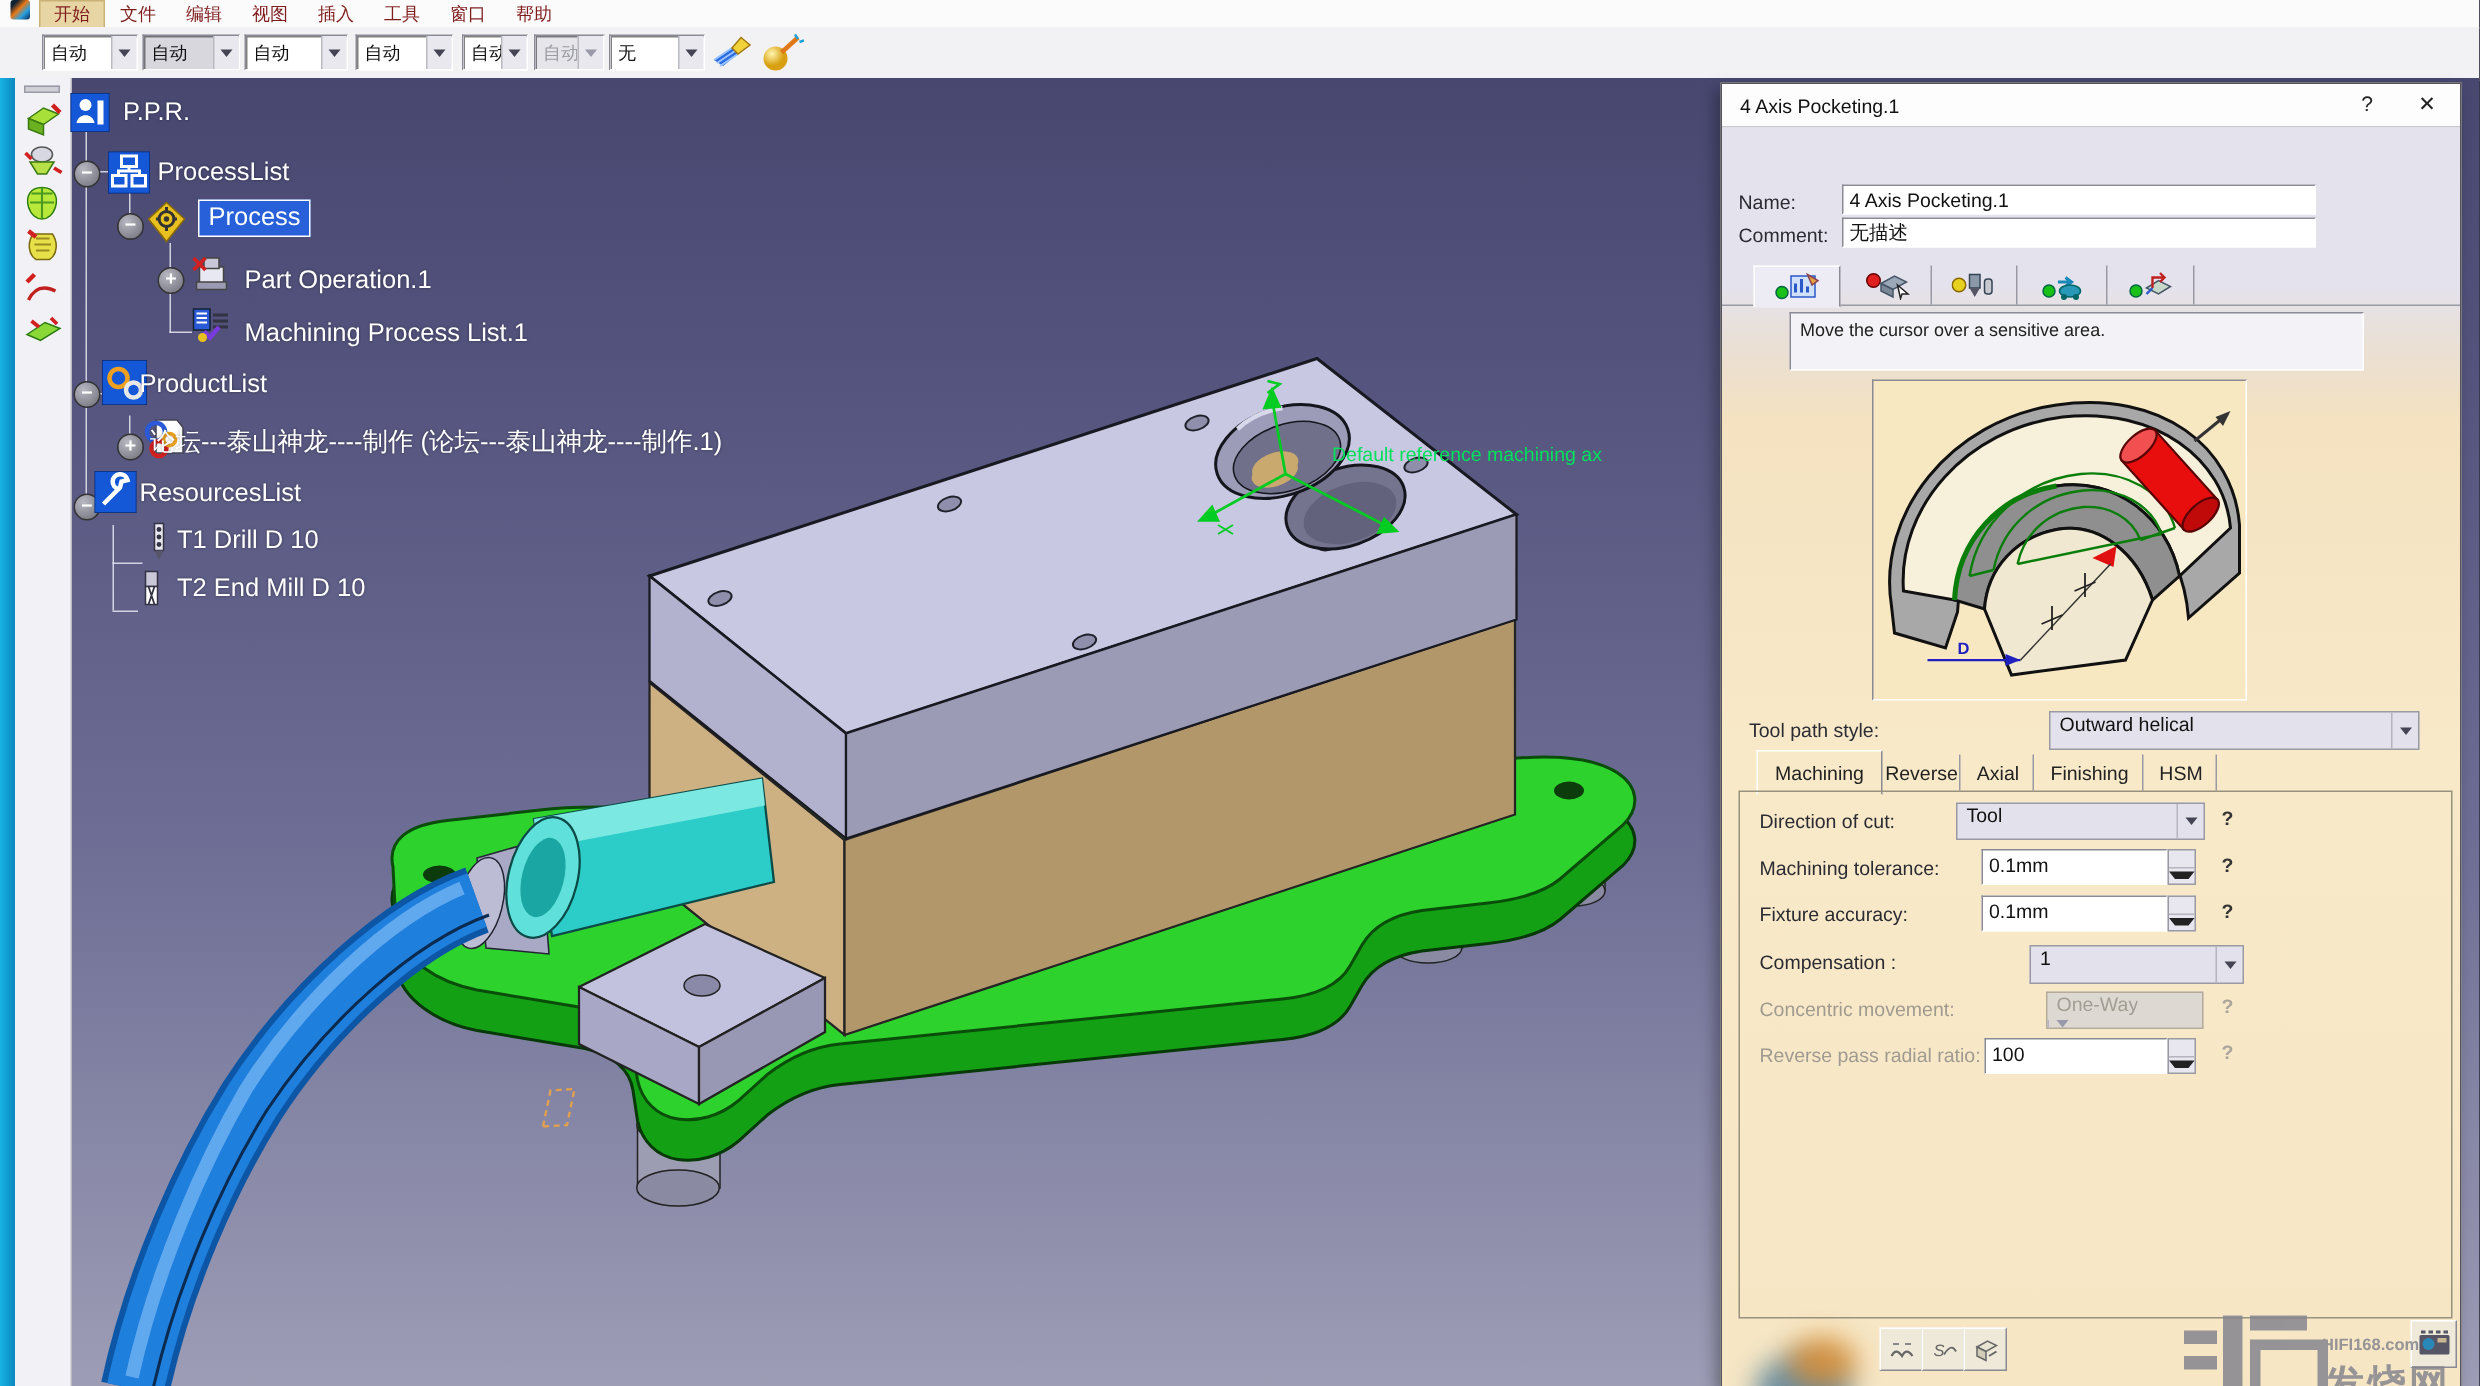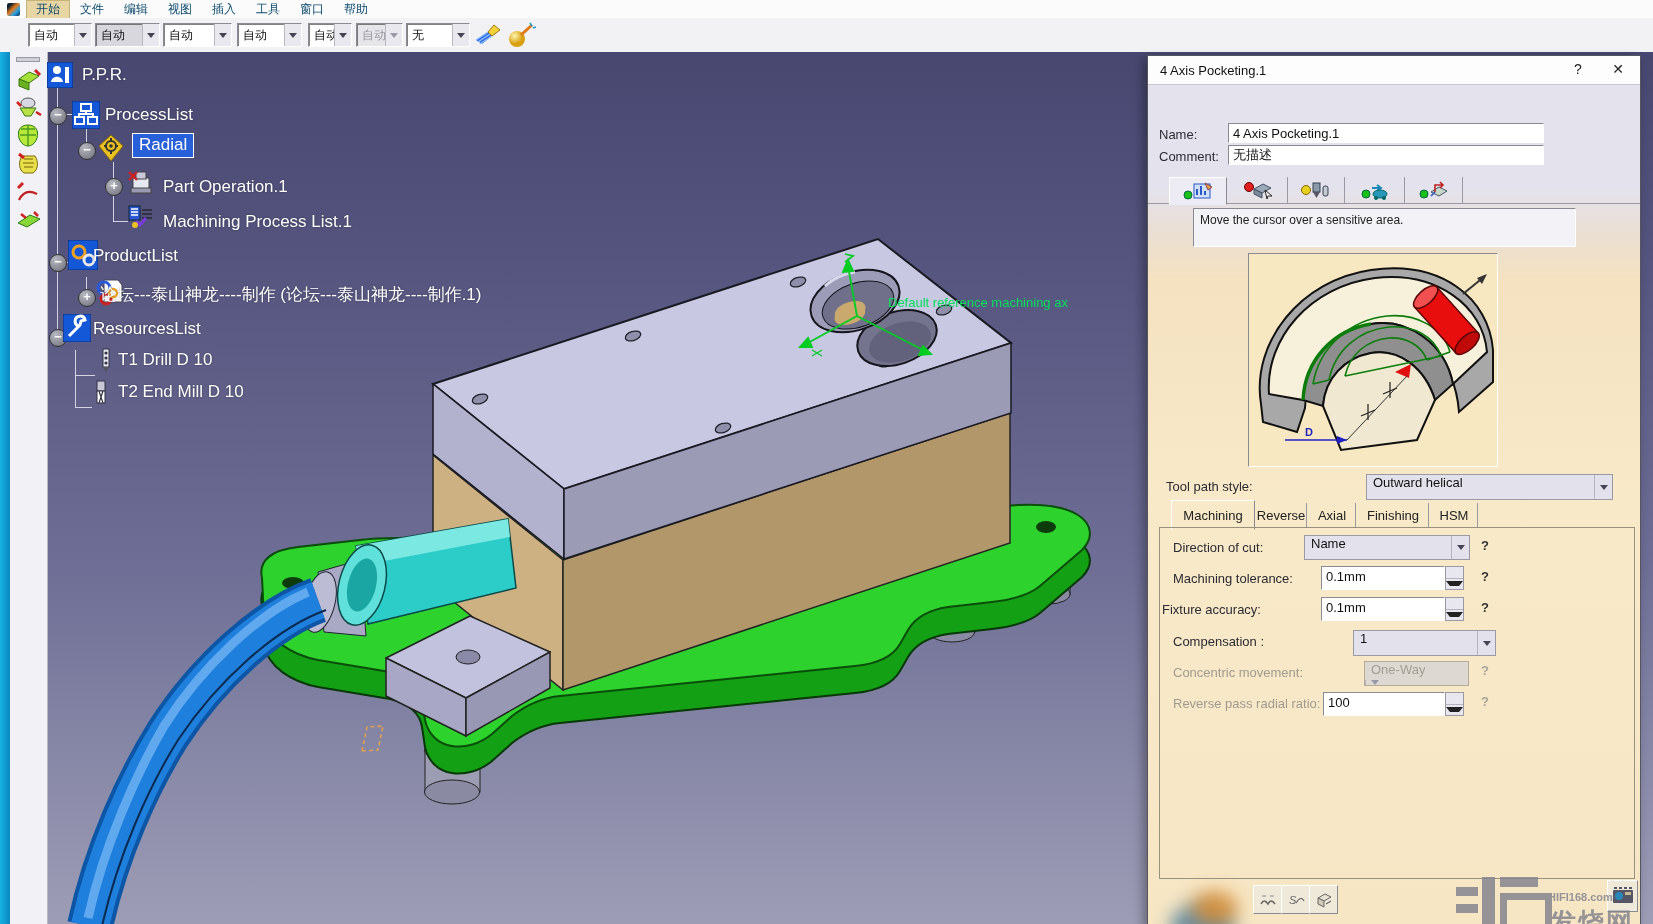--- a/index.html
+++ b/index.html
@@ -2,21 +2,21 @@
 <html><head>
 <meta charset="utf-8">
 <style>
   html,body{margin:0;padding:0;background:#222;}
   #screen{position:relative;width:1653px;height:924px;overflow:hidden;
     font-family:"Liberation Sans","DejaVu Sans",sans-serif;background:#50507a;}
   .abs{position:absolute;}
 
   
   #menubar{left:0;top:0;width:1653px;height:18px;background:#fbfbfb;border-bottom:1px solid #d9d9d9;
-    display:flex;align-items:center;font-size:12px;color:#0c4a6e;}
+    display:flex;align-items:flex-start;font-size:12px;color:#7f1d1d;}
   .appicon{width:13px;height:13px;margin:0 6px 0 7px;border-radius:2px;
     background:linear-gradient(135deg,#123 20%,#e67817 45%,#2aa0e0 70%,#0a2a55);}
   .menu-item{padding:1px 10px;white-space:nowrap;cursor:default;}
   .menu-item.hl{background:#e8d5a4;border:1px solid #c9b276;padding:0 9px;}
   #toolbar{left:0;top:18px;width:1653px;height:34px;background:#f2f1f4;border-bottom:2px solid #f97316;}
   .combo{position:absolute;top:5px;height:22px;background:#fff;border:1px solid;
     border-color:#8a8a95 #fff #fff #8a8a95;box-shadow:inset 1px 1px 0 #444a;
     font-size:12px;color:#111;display:flex;align-items:center;}
   .combo .cv{flex:1;padding-left:5px;white-space:nowrap;overflow:hidden;}
   .combo .cbtn{width:16px;height:100%;background:#e9e8ee;border-left:1px solid #b9b9c2;
@@ -327,21 +327,21 @@
       </svg>
       <div class="tlabel" style="left:105px;top:53px">ProcessList</div>
 
       <div class="exp" style="left:78px;top:90px">−</div>
       <svg class="ticon" style="left:98px;top:82px" width="26" height="28">
         <polygon points="13,1 25,12 13,27 1,12" fill="#e8c020" stroke="#8a6a08"></polygon>
         <circle cx="13" cy="12" r="5" fill="none" stroke="#333" stroke-width="2"></circle>
         <circle cx="13" cy="12" r="1.8" fill="#333"></circle>
         <path d="M13,4 V7 M13,17 V20 M6,12 H9 M17,12 H20" stroke="#333" stroke-width="2"></path>
       </svg>
-      <div class="sel-node" style="left:132px;top:81px">Radial</div>
+      <div class="sel-node" style="left:132px;top:81px">Process</div>
 
       <div class="exp" style="left:105px;top:126px">+</div>
       <svg class="ticon" style="left:127px;top:116px" width="28" height="28">
         <rect x="6" y="10" width="16" height="12" fill="#e8e8f2" stroke="#444"></rect>
         <rect x="9" y="4" width="10" height="7" fill="#c8c8d8" stroke="#444"></rect>
         <rect x="4" y="20" width="20" height="5" fill="#9a9ab2" stroke="#444"></rect>
         <path d="M2,4 l8,8 M10,4 l-8,8" stroke="#d02020" stroke-width="2.4"></path>
       </svg>
       <div class="tlabel" style="left:163px;top:125px">Part Operation.1</div>
 
@@ -493,42 +493,42 @@
 
       <div class="ptab on" style="left:23px;width:82px">Machining</div>
       <div class="ptab" style="left:108px;width:50px">Reverse</div>
       <div class="ptab" style="left:161px;width:46px">Axial</div>
       <div class="ptab" style="left:210px;width:70px">Finishing</div>
       <div class="ptab" style="left:283px;width:46px">HSM</div>
       <div id="pane"></div>
 
       <div class="lbl" style="left:25px;top:455px">Direction of cut:</div>
       <div class="sel" style="left:156px;top:450px;width:164px;height:23px">
-        <div class="cv">Name</div>
+        <div class="cv">Tool</div>
         <div class="cbtn">
             <div class="tri-dn"></div>
           </div>
         </div>
       <div class="help" style="left:333px;top:453px">?</div>
 
       <div class="lbl" style="left:25px;top:486px">Machining tolerance:</div>
       <div class="spinbox" style="left:173px;top:481px;width:143px;height:24px">
         <div class="val">0.1mm</div>
         <div class="spinner">
             <div>
               <div class="tri-up-s"></div>
             </div>
             <div>
               <div class="tri-dn-s"></div>
             </div>
           </div>
         </div>
       <div class="help" style="left:333px;top:484px">?</div>
 
-      <div class="lbl" style="left:14px;top:517px">Fixture accuracy:</div>
+      <div class="lbl" style="left:25px;top:517px">Fixture accuracy:</div>
       <div class="spinbox" style="left:173px;top:512px;width:143px;height:24px">
         <div class="val">0.1mm</div>
         <div class="spinner">
             <div>
               <div class="tri-up-s"></div>
             </div>
             <div>
               <div class="tri-dn-s"></div>
             </div>
           </div>

